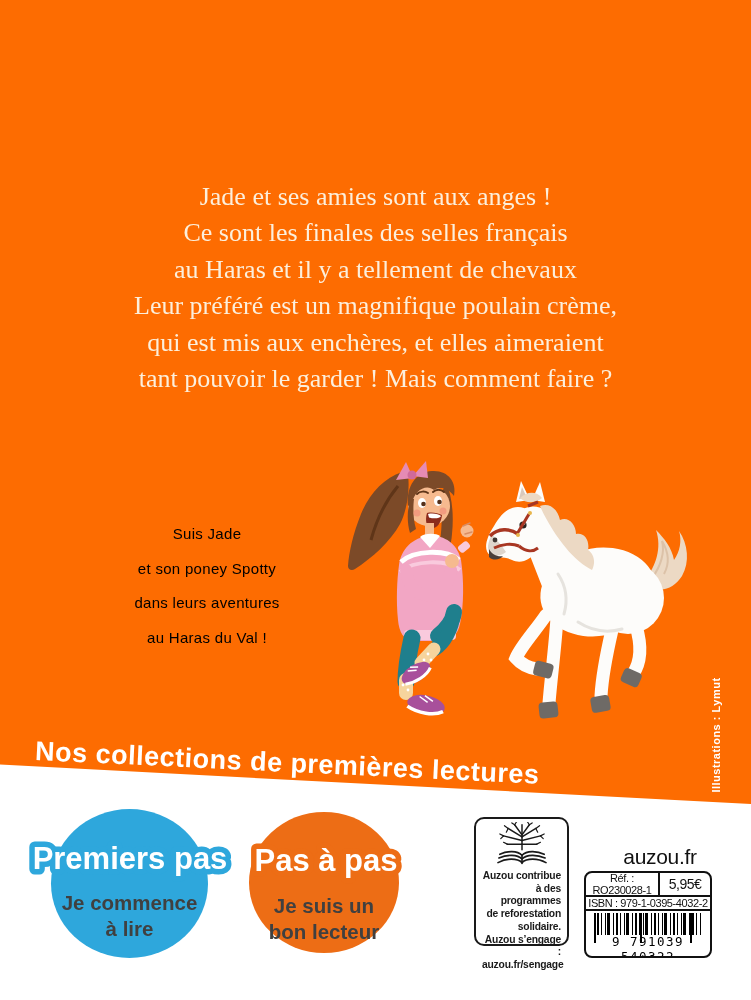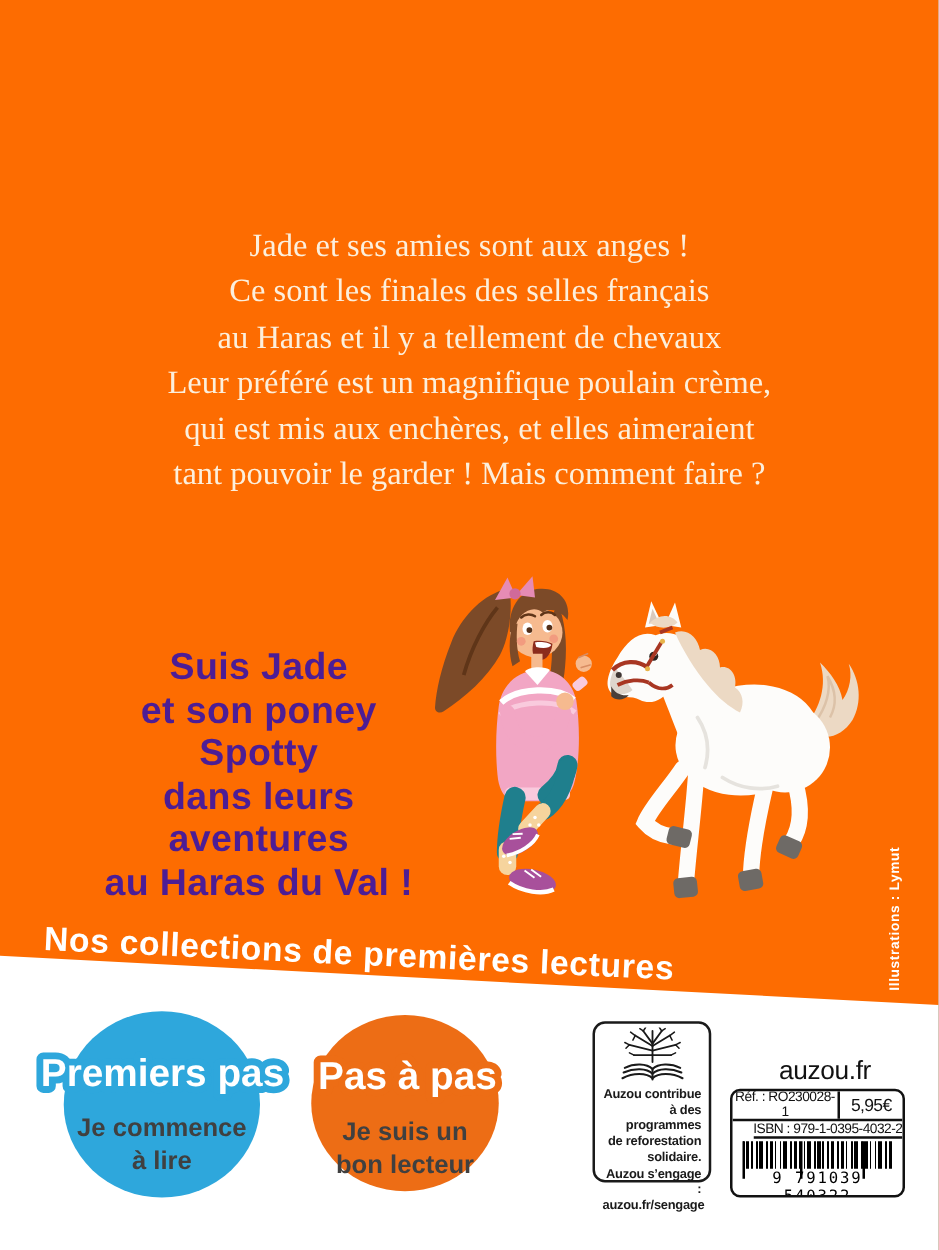--- a/index.html
+++ b/index.html
@@ -20,22 +20,22 @@
     text-align:center;
     font-family:"Liberation Serif", serif;
     font-size:26px; line-height:36.4px;
     color:#fcefdc;
     margin-top:48px;
   }
   
   .tagline {
     position:absolute; left:72px; top:517px; width:270px;
     text-align:center;
-    font-weight:700; font-size:30px; line-height:34.5px;
-    color:#4c1d95; letter-spacing:.3px;
+    font-weight:400; font-size:15px; line-height:34.5px;
+    color:#000000; letter-spacing:.3px;
   }
   
   .illus-credit {
     position:absolute; left:716px; top:735px;
     transform:translate(-50%,-50%) rotate(-90deg);
     white-space:nowrap;
     font-size:11px; font-weight:700; letter-spacing:.5px;
     color:#ffffff;
   }
   
@@ -72,23 +72,23 @@
   }
   .eco-box svg { display:block; margin:0 auto; }
   .eco-lines { font-weight:700; font-size:10.3px; line-height:12.7px; color:#1a1a1a; letter-spacing:-.2px;text-align:right; }
   
   .website {
     position:absolute; left:584px; top:845px; width:152px;
     text-align:center; font-weight:400; font-size:21px; color:#111;
     letter-spacing:-.3px;
   }
   .info-table {
-    position:absolute; left:584px; top:871px; width:140px; height:87px;
+    position:absolute; left:584px; top:871px; width:128px; height:87px;
     border:2px solid #111; border-radius:8px; background:#fff; overflow:hidden;
-    display:flex; flex-direction:column;align-items:flex-end;
+    display:flex; flex-direction:column;
   }
   .info-row1 { display:flex; height:24px; border-bottom:2px solid #111; align-items:center; }
   .ref-cell  { flex:1; text-align:center; font-size:11px; letter-spacing:-.4px; color:#111; }
   .price-cell{ width:52px; border-left:2px solid #111; height:100%; display:flex; align-items:center; justify-content:center;
                font-weight:400; font-size:14px; color:#111; letter-spacing:-.5px; }
   .info-row2 { height:22px; border-bottom:2px solid #111; display:flex; align-items:center; justify-content:center;
                font-size:11px; letter-spacing:-.4px; color:#111; }
   .barcode-area { flex:1; padding:2px 6px 0 6px; position:relative; }
   .bars {
     height:22px; margin:0 2px;

